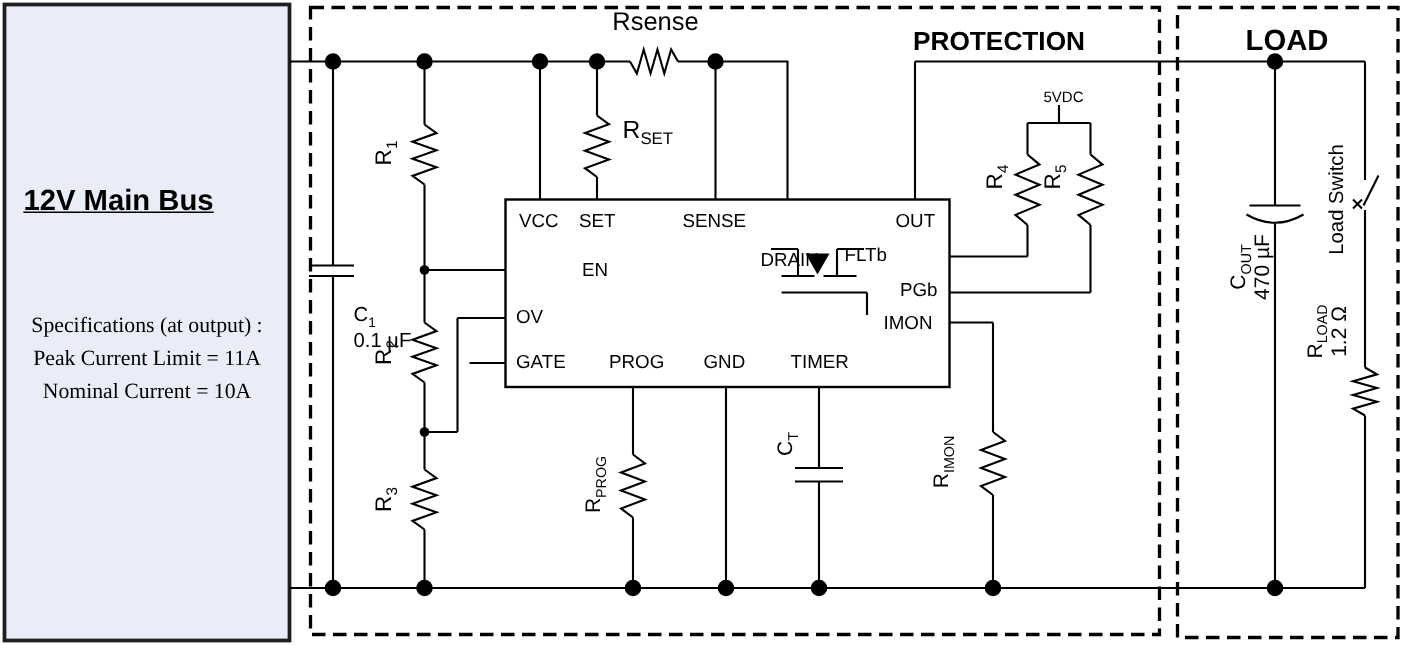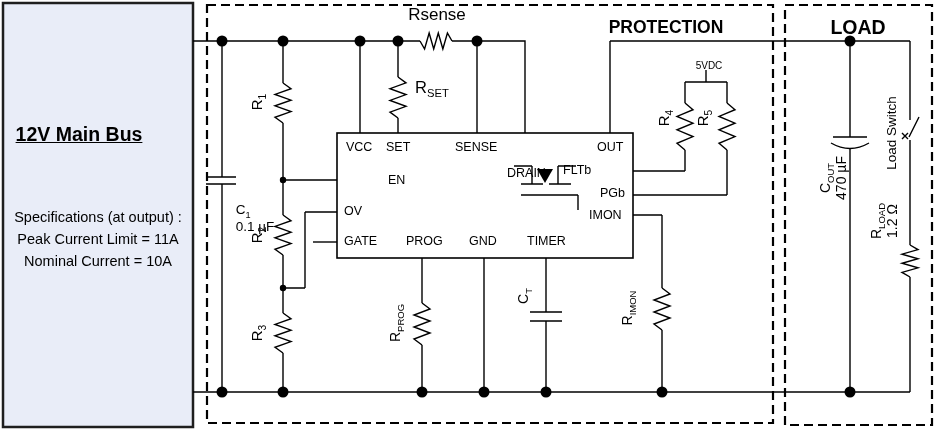--- a/index.html
+++ b/index.html
@@ -123,21 +123,21 @@
         <circle class="dot" cx="662" cy="392" r="5.5"></circle>
       <circle class="dot" cx="850" cy="392" r="5.5"></circle>
       <circle class="dot" cx="283" cy="180" r="3.2"></circle>
         <circle class="dot" cx="283" cy="288" r="3.2"></circle>
     </g>
   </svg>
 
   <div class="lbl bold" style="left:3px;top:121px;width:152px;text-align:center;font-size:19.5px;line-height:27px;text-decoration:underline;">
     <div>12V Main Bus</div>
   </div>
-  <div class="lbl" style="left:3px;top:206px;width:190px;text-align:center;font-size:14.5px;line-height:22px;">
+  <div class="lbl" style="left:3px;top:206px;width:190px;text-align:center;font-size:14.5px;line-height:22px;font-family:Liberation Serif, serif;">
     <div>Specifications (at output) :</div>
     <div>Peak Current Limit = 11A</div>
     <div>Nominal Current = 10A</div>
   </div>
 
   <div class="lbl ctr bold" style="left:643px;top:18px;font-size:17.5px;padding-left:46px;">PROTECTION</div>
   <div class="lbl ctr bold" style="left:858px;top:17px;font-size:19.5px;">LOAD</div>
 
   <div class="lbl ctr" style="left:437px;top:6px;font-size:17px;">Rsense</div>
   <div class="lbl" style="left:415px;top:78px;font-size:16.5px;">

